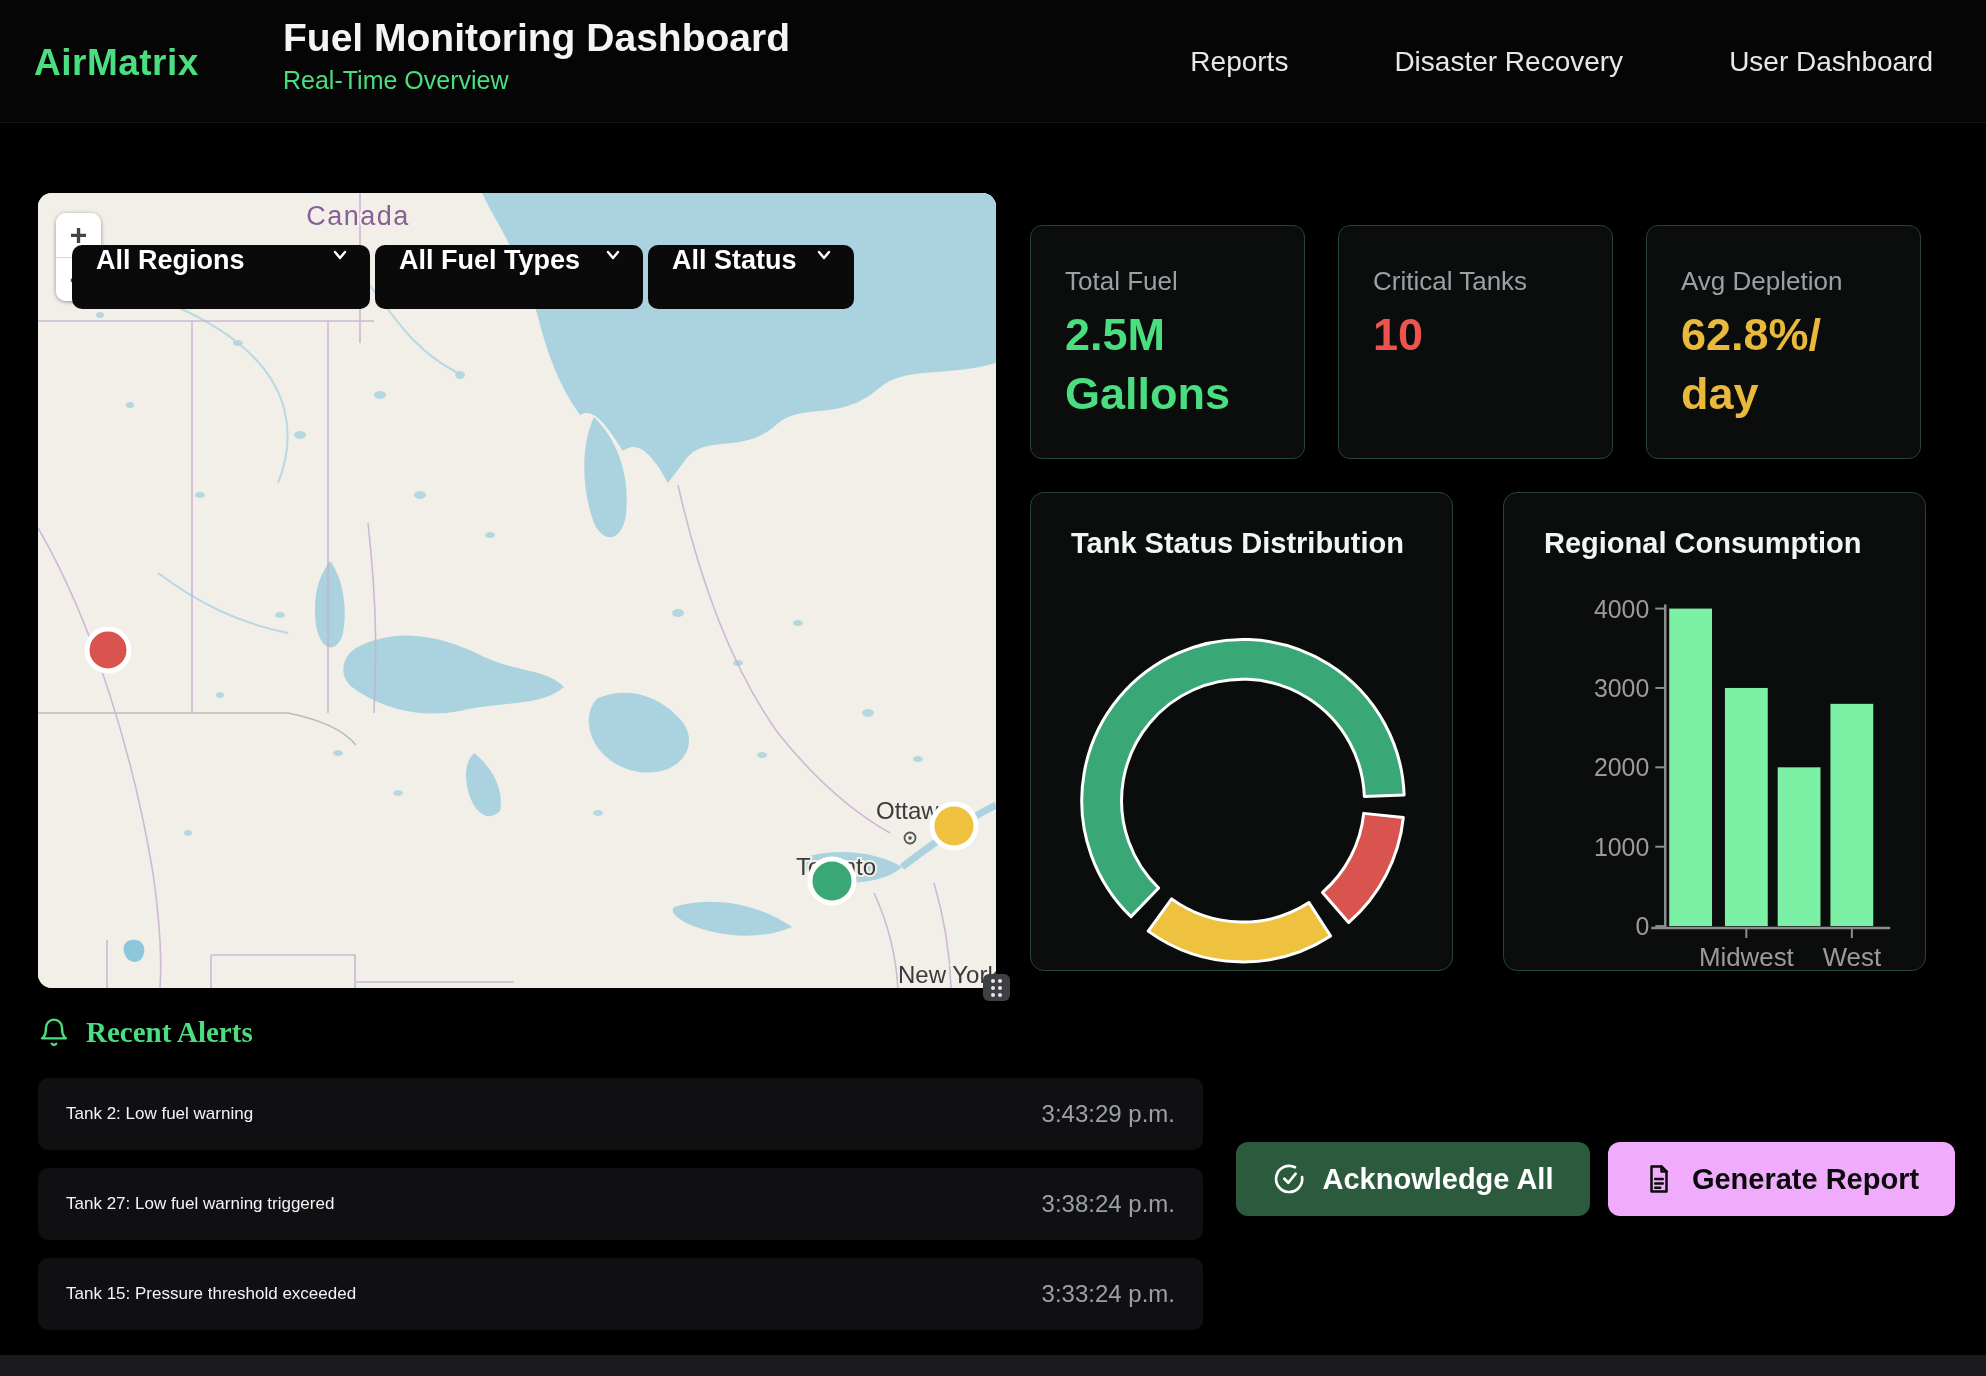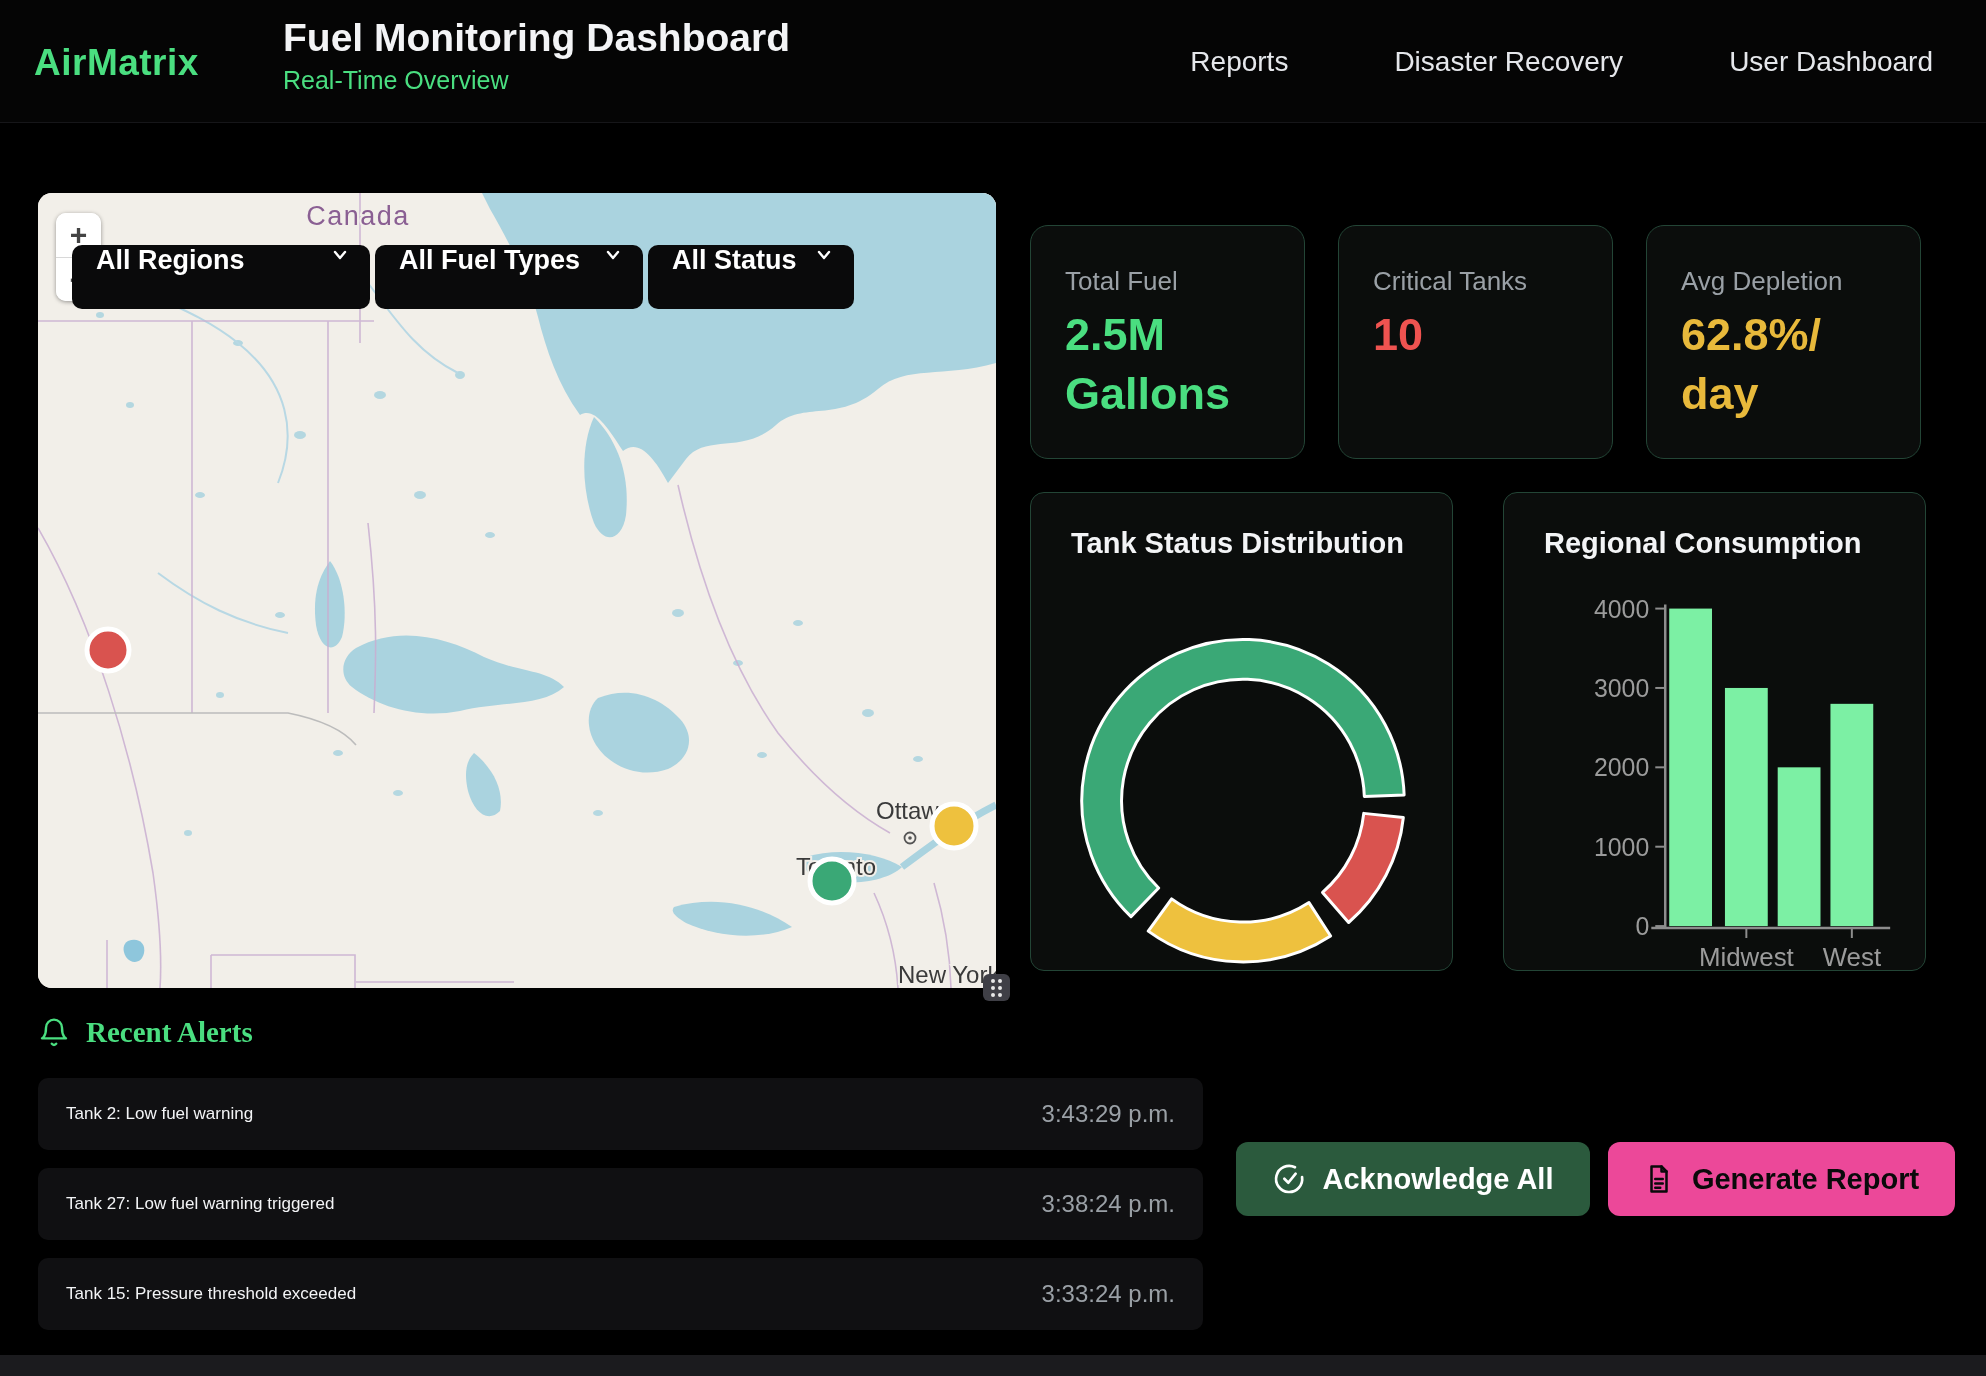--- a/index.html
+++ b/index.html
@@ -30,21 +30,21 @@
   .filter-dd{height:64px;background:#0a0a0b;border-radius:10px;display:flex;align-items:flex-start;
     justify-content:space-between;padding:0 20px 0 24px;color:#fff;font-size:27px;font-weight:600;cursor:pointer;}
   .dd-regions{width:298px;} .dd-fuel{width:268px;} .dd-status{width:206px;}
   .resize-handle{position:absolute;left:983px;top:974px;width:27px;height:27px;background:#3f3f46;
     border-radius:6px;display:grid;grid-template-columns:repeat(2,4px);grid-auto-rows:4px;gap:3px;
     align-content:center;justify-content:center;cursor:nwse-resize;}
   .resize-handle i{width:4px;height:4px;border-radius:50%;background:#e8e8e8;}
 
   
   .stats-row{position:absolute;left:1030px;top:225px;width:891px;height:234px;display:flex;gap:33px;}
-  .stat-card{flex:1;background:#0b0d0c;border:1.5px solid #234536;border-radius:18px;padding:40px 34px;}
+  .stat-card{flex:1;background:#0b0d0c;border:1.5px solid #234536;border-radius:12px;padding:40px 34px;}
   .stat-label{font-size:26px;color:#9aa0a6;}
   .stat-value{font-size:45px;font-weight:bold;line-height:1.32;margin-top:8px;}
 
   
   .chart-card{position:absolute;top:492px;width:423px;height:479px;background:#0b0d0c;
     border:1.5px solid #234536;border-radius:14px;}
   .chart-card.donut{left:1030px;} .chart-card.bars{left:1503px;}
   .chart-title{position:absolute;left:40px;top:34px;font-size:29px;font-weight:bold;color:#f3f4f6;}
   .chart-card svg{position:absolute;inset:0;width:100%;height:100%;}
 
@@ -272,21 +272,21 @@
   <span class="alert-time">3:33:24 p.m.</span>
 </div>
 
 <button class="action-btn btn-ack" style="background: rgb(43, 90, 61); color: rgb(255, 255, 255);">
   <svg width="32" height="32" viewBox="0 0 24 24" fill="none" stroke="#fff" stroke-width="2" stroke-linecap="round" stroke-linejoin="round">
     <path d="M21.8 10.5 A 9.8 9.8 0 1 1 16.5 3.2"></path>
     <path d="M8.5 11.8 l3 3 L17 8"></path>
   </svg>
   <span>Acknowledge All</span>
 </button>
-<button class="action-btn btn-report" style="background: #ec4899; color: rgb(10, 10, 10);">
+<button class="action-btn btn-report" style="background: #f0abfc; color: rgb(10, 10, 10);">
   <svg width="30" height="30" viewBox="0 0 24 24" fill="none" stroke="#0a0a0a" stroke-width="2" stroke-linecap="round" stroke-linejoin="round">
     <path d="M6 2 h8 l4 4 v16 H6 Z"></path>
     <path d="M14 2 v4 h4"></path>
     <path d="M9 12 h6 M9 15.5 h6 M9 19 h4"></path>
   </svg>
   <span>Generate Report</span>
 </button>
 
 <div class="footer-strip"></div>
 

